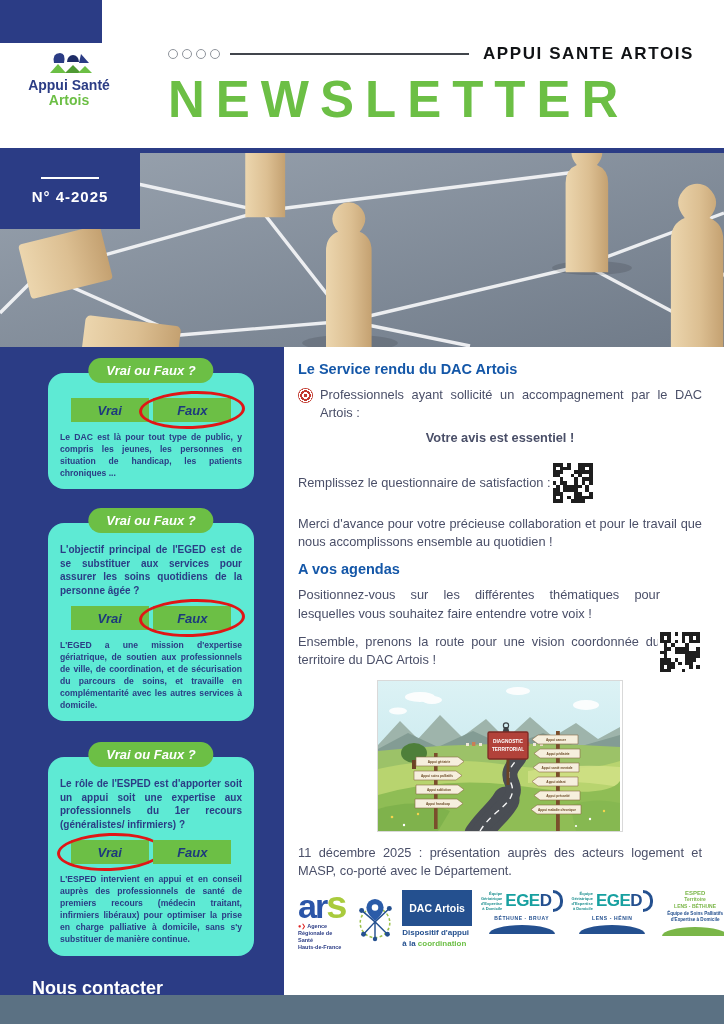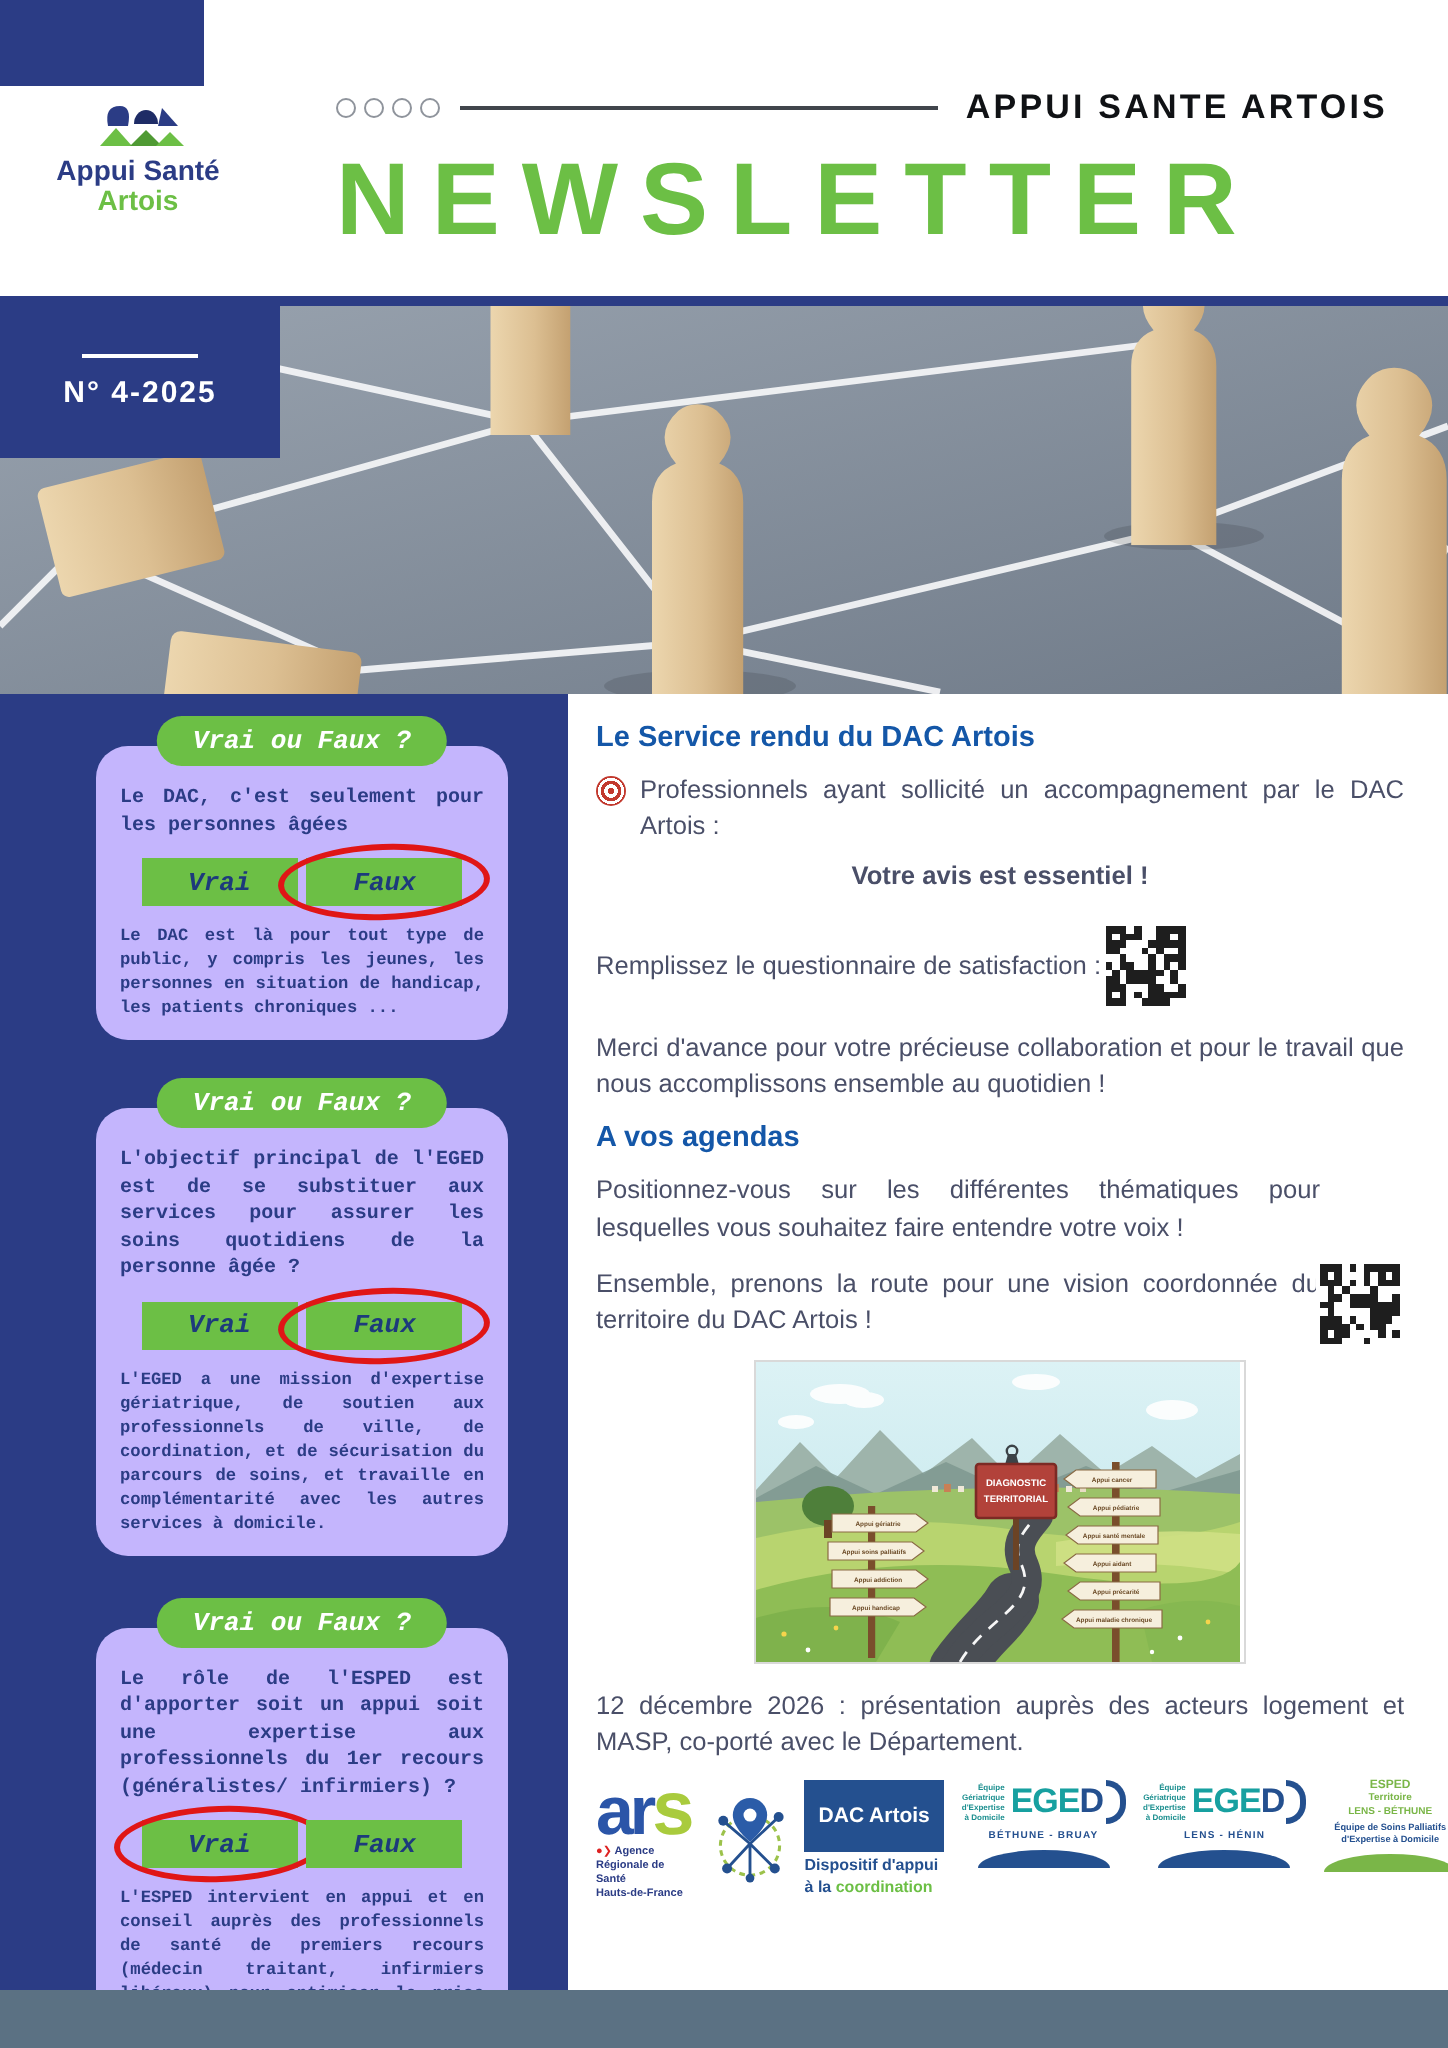--- a/index.html
+++ b/index.html
@@ -24,21 +24,21 @@
   .photo{position:absolute;left:0;top:148px;width:724px;height:199px;border-top:5px solid #2b3c85;box-sizing:border-box;}
   .photo svg{display:block;}
 
   .issue{position:absolute;left:0;top:153px;width:140px;height:76px;background:#2b3c85;color:#fff;
          display:flex;flex-direction:column;align-items:center;justify-content:center;gap:9px;}
   .issue-rule{width:58px;height:2px;background:#fff;display:block;}
   .issue-no{font-weight:800;font-size:15px;letter-spacing:1px;}
 
   
   .sidebar{position:absolute;left:0;top:347px;width:284px;height:648px;background:#2b3c85;box-sizing:border-box;padding-top:26px;}
-  .card{position:relative;margin:0 30px 0 48px;background:#c4b5fd;border-radius:16px;padding:16px 12px 10px;font-family:Liberation Mono, monospace;}
+  .card{position:relative;margin:0 30px 0 48px;background:#5eead4;border-radius:16px;padding:16px 12px 10px;}
   .card.c2{margin-top:34px;}
   .card.c3{margin-top:36px;}
   .pill{position:absolute;top:-15px;left:50%;transform:translateX(-50%);background:#6cbf45;color:#fff;
         border-radius:18px;padding:5px 18px;font-size:13px;font-weight:700;font-style:italic;white-space:nowrap;}
   .q{margin:4px 0 0;color:#2b3c85;font-weight:800;font-size:10px;line-height:1.35;text-align:justify;}
   .btns{display:flex;justify-content:space-evenly;margin:9px 6px 9px;}
   .btn{position:relative;width:78px;height:24px;background:#6cbf45;color:#1d3a7c;font-weight:800;font-style:italic;
        font-size:13px;display:flex;align-items:center;justify-content:center;cursor:pointer;}
   .btn.circled::after{content:"";position:absolute;inset:-7px -14px;border:3px solid #e01616;border-radius:50%;transform:rotate(-2deg);}
   .a{margin:2px 0 0;color:#2b3c85;font-weight:600;font-size:8.6px;line-height:1.4;text-align:justify;}
@@ -175,21 +175,20 @@
 
   <div class="issue">
     <span class="issue-rule"></span>
     <span class="issue-no">N° 4-2025</span>
   </div>
 
   <aside class="sidebar">
 
     <div class="card c1">
       <div class="pill">Vrai ou Faux ?</div>
-      <p class="q">Le DAC, c'est seulement pour les personnes âgées</p>
       <div class="btns">
         <span class="btn">Vrai</span>
         <span class="btn circled">Faux</span>
       </div>
       <p class="a">Le DAC est là pour tout type de public, y compris les jeunes, les personnes en situation de handicap, les patients chroniques ...</p>
     </div>
 
     <div class="card c2">
       <div class="pill">Vrai ou Faux ?</div>
       <p class="q">L'objectif principal de l'EGED est de se substituer aux services pour assurer les soins quotidiens de la personne âgée ?</p>
@@ -471,21 +470,21 @@
           <polygon points="200,96 160,96 154,100.5 160,105 200,105" fill="#f6efdd" stroke="#8a6a44" stroke-width=".6"></polygon>
           <text x="178" y="102">Appui aidant</text>
           <polygon points="202,110 162,110 156,114.5 162,119 202,119" fill="#f6efdd" stroke="#8a6a44" stroke-width=".6"></polygon>
           <text x="180" y="116">Appui précarité</text>
           <polygon points="203,124 159,124 153,128.5 159,133 203,133" fill="#f6efdd" stroke="#8a6a44" stroke-width=".6"></polygon>
           <text x="179" y="130">Appui maladie chronique</text>
         </g>
       </svg>
     </div>
 
-    <p>12 décembre 2026 : présentation auprès des acteurs logement et MASP, co-porté avec le Département.</p>
+    <p>11 décembre 2025 : présentation auprès des acteurs logement et MASP, co-porté avec le Département.</p>
 
 
     <div class="logos">
 
       <div class="l-ars">
         <div class="ars-word"><span class="ars-ar">ar</span><span class="ars-s">s</span></div>
         <div class="ars-small"><span class="dotr">●❯ </span><span>Agence Régionale de Santé</span><br><span>Hauts-de-France</span></div>
       </div>
 
       <div class="l-dac">

